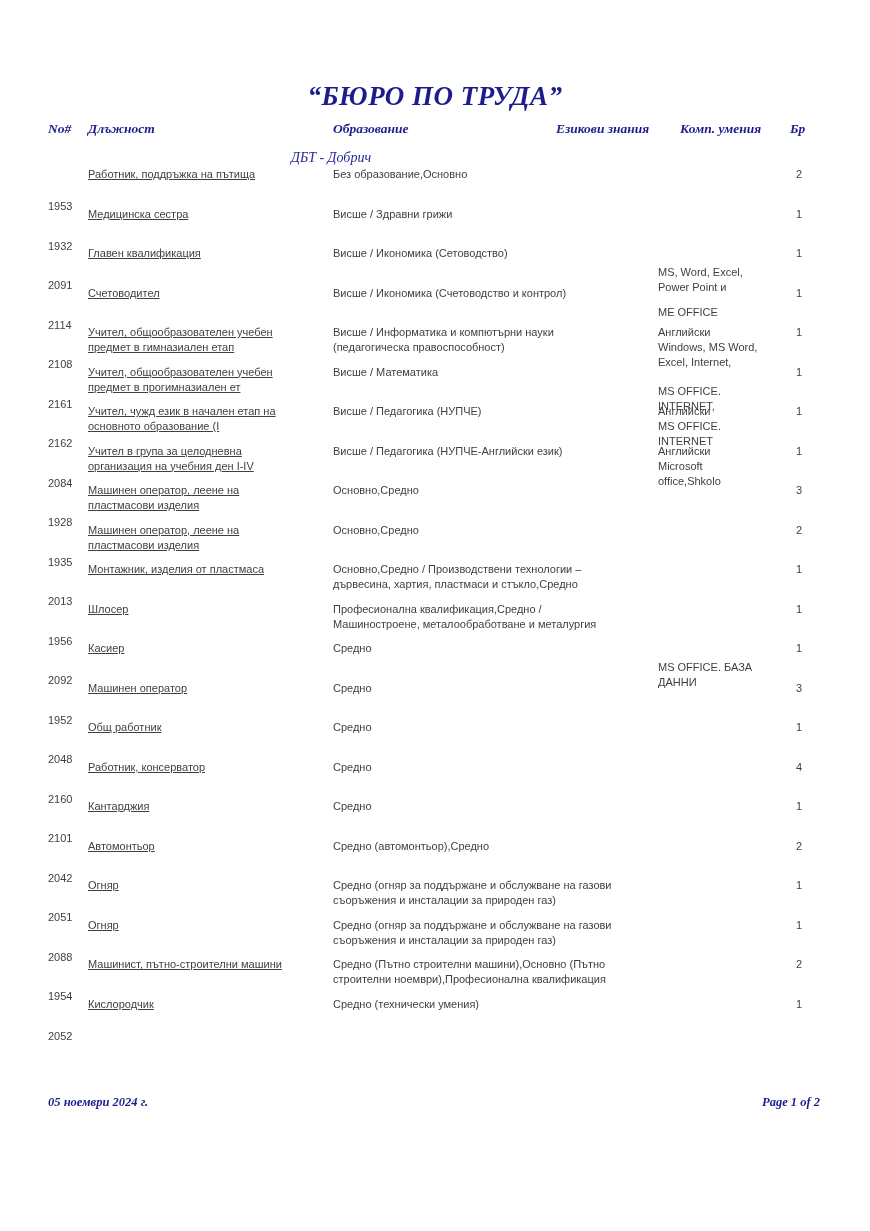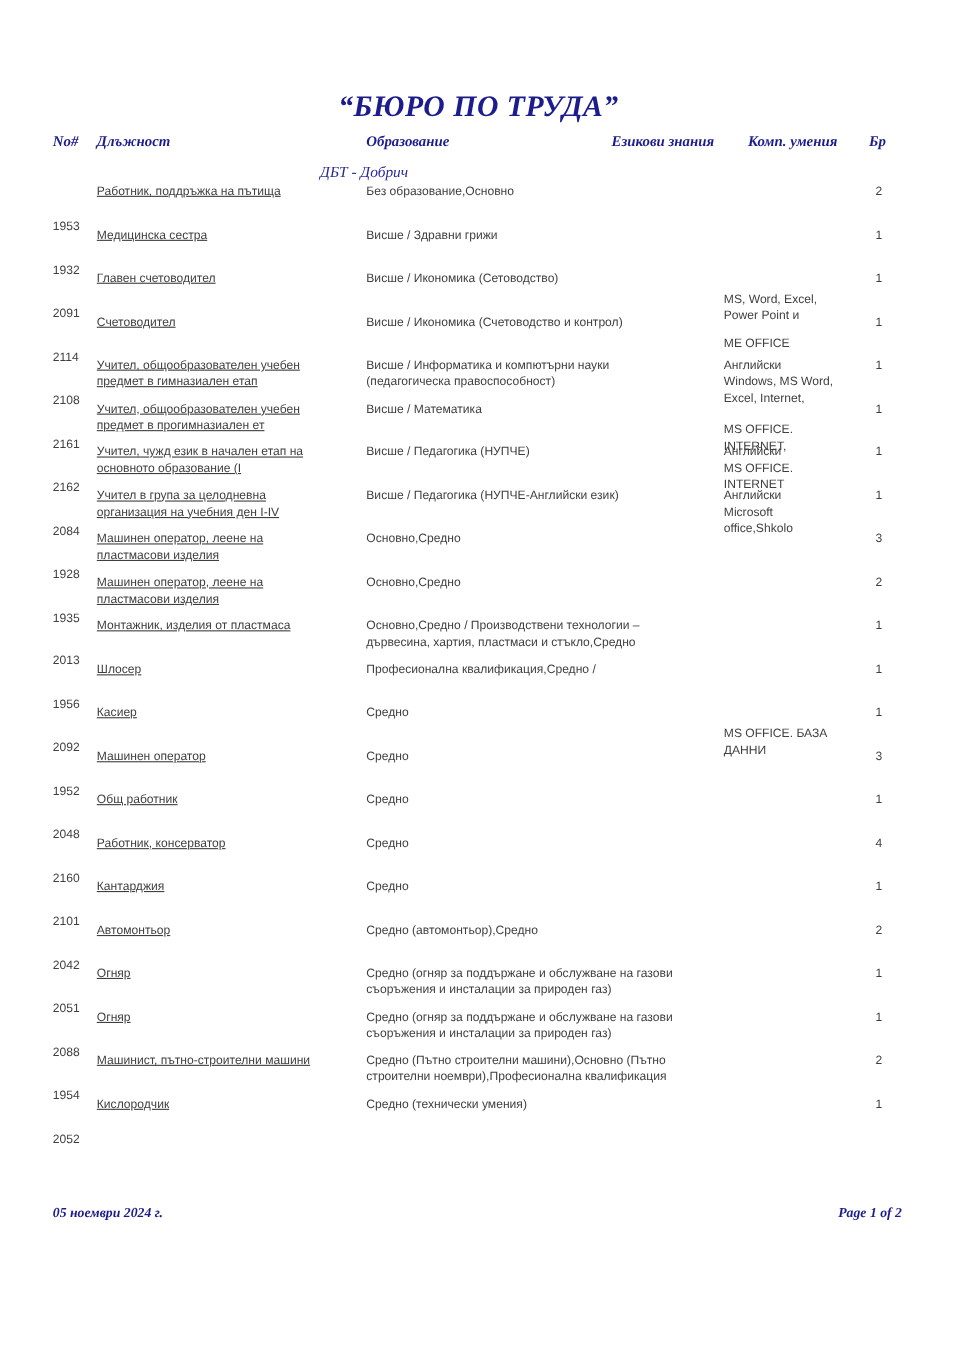--- a/index.html
+++ b/index.html
@@ -90,21 +90,21 @@
     <div class="c c-edu">
           <div>Висше / Здравни грижи</div>
         </div>
     <div class="c c-skills"></div>
     <span class="c c-count">1</span>
   </div>
 
   <div class="row">
     <span class="c c-no">2091</span>
     <div class="c c-pos">
-          <div>Главен счетоводител</div>
+          <div>Главен квалификация</div>
         </div>
     <div class="c c-edu">
           <div>Висше / Икономика (Сетоводство)</div>
         </div>
     <div class="c c-skills offset">
           <div>MS, Word, Excel,</div>
           <div>Power Point и</div>
         </div>
     <span class="c c-count">1</span>
   </div>
@@ -231,20 +231,21 @@
     <span class="c c-count">1</span>
   </div>
 
   <div class="row">
     <span class="c c-no">1956</span>
     <div class="c c-pos">
           <div>Шлосер</div>
         </div>
     <div class="c c-edu">
           <div>Професионална квалификация,Средно /</div>
+          <div>Машиностроене, металообработване и металургия</div>
         </div>
     <div class="c c-skills"></div>
     <span class="c c-count">1</span>
   </div>
 
   <div class="row">
     <span class="c c-no">2092</span>
     <div class="c c-pos">
           <div>Касиер</div>
         </div>

